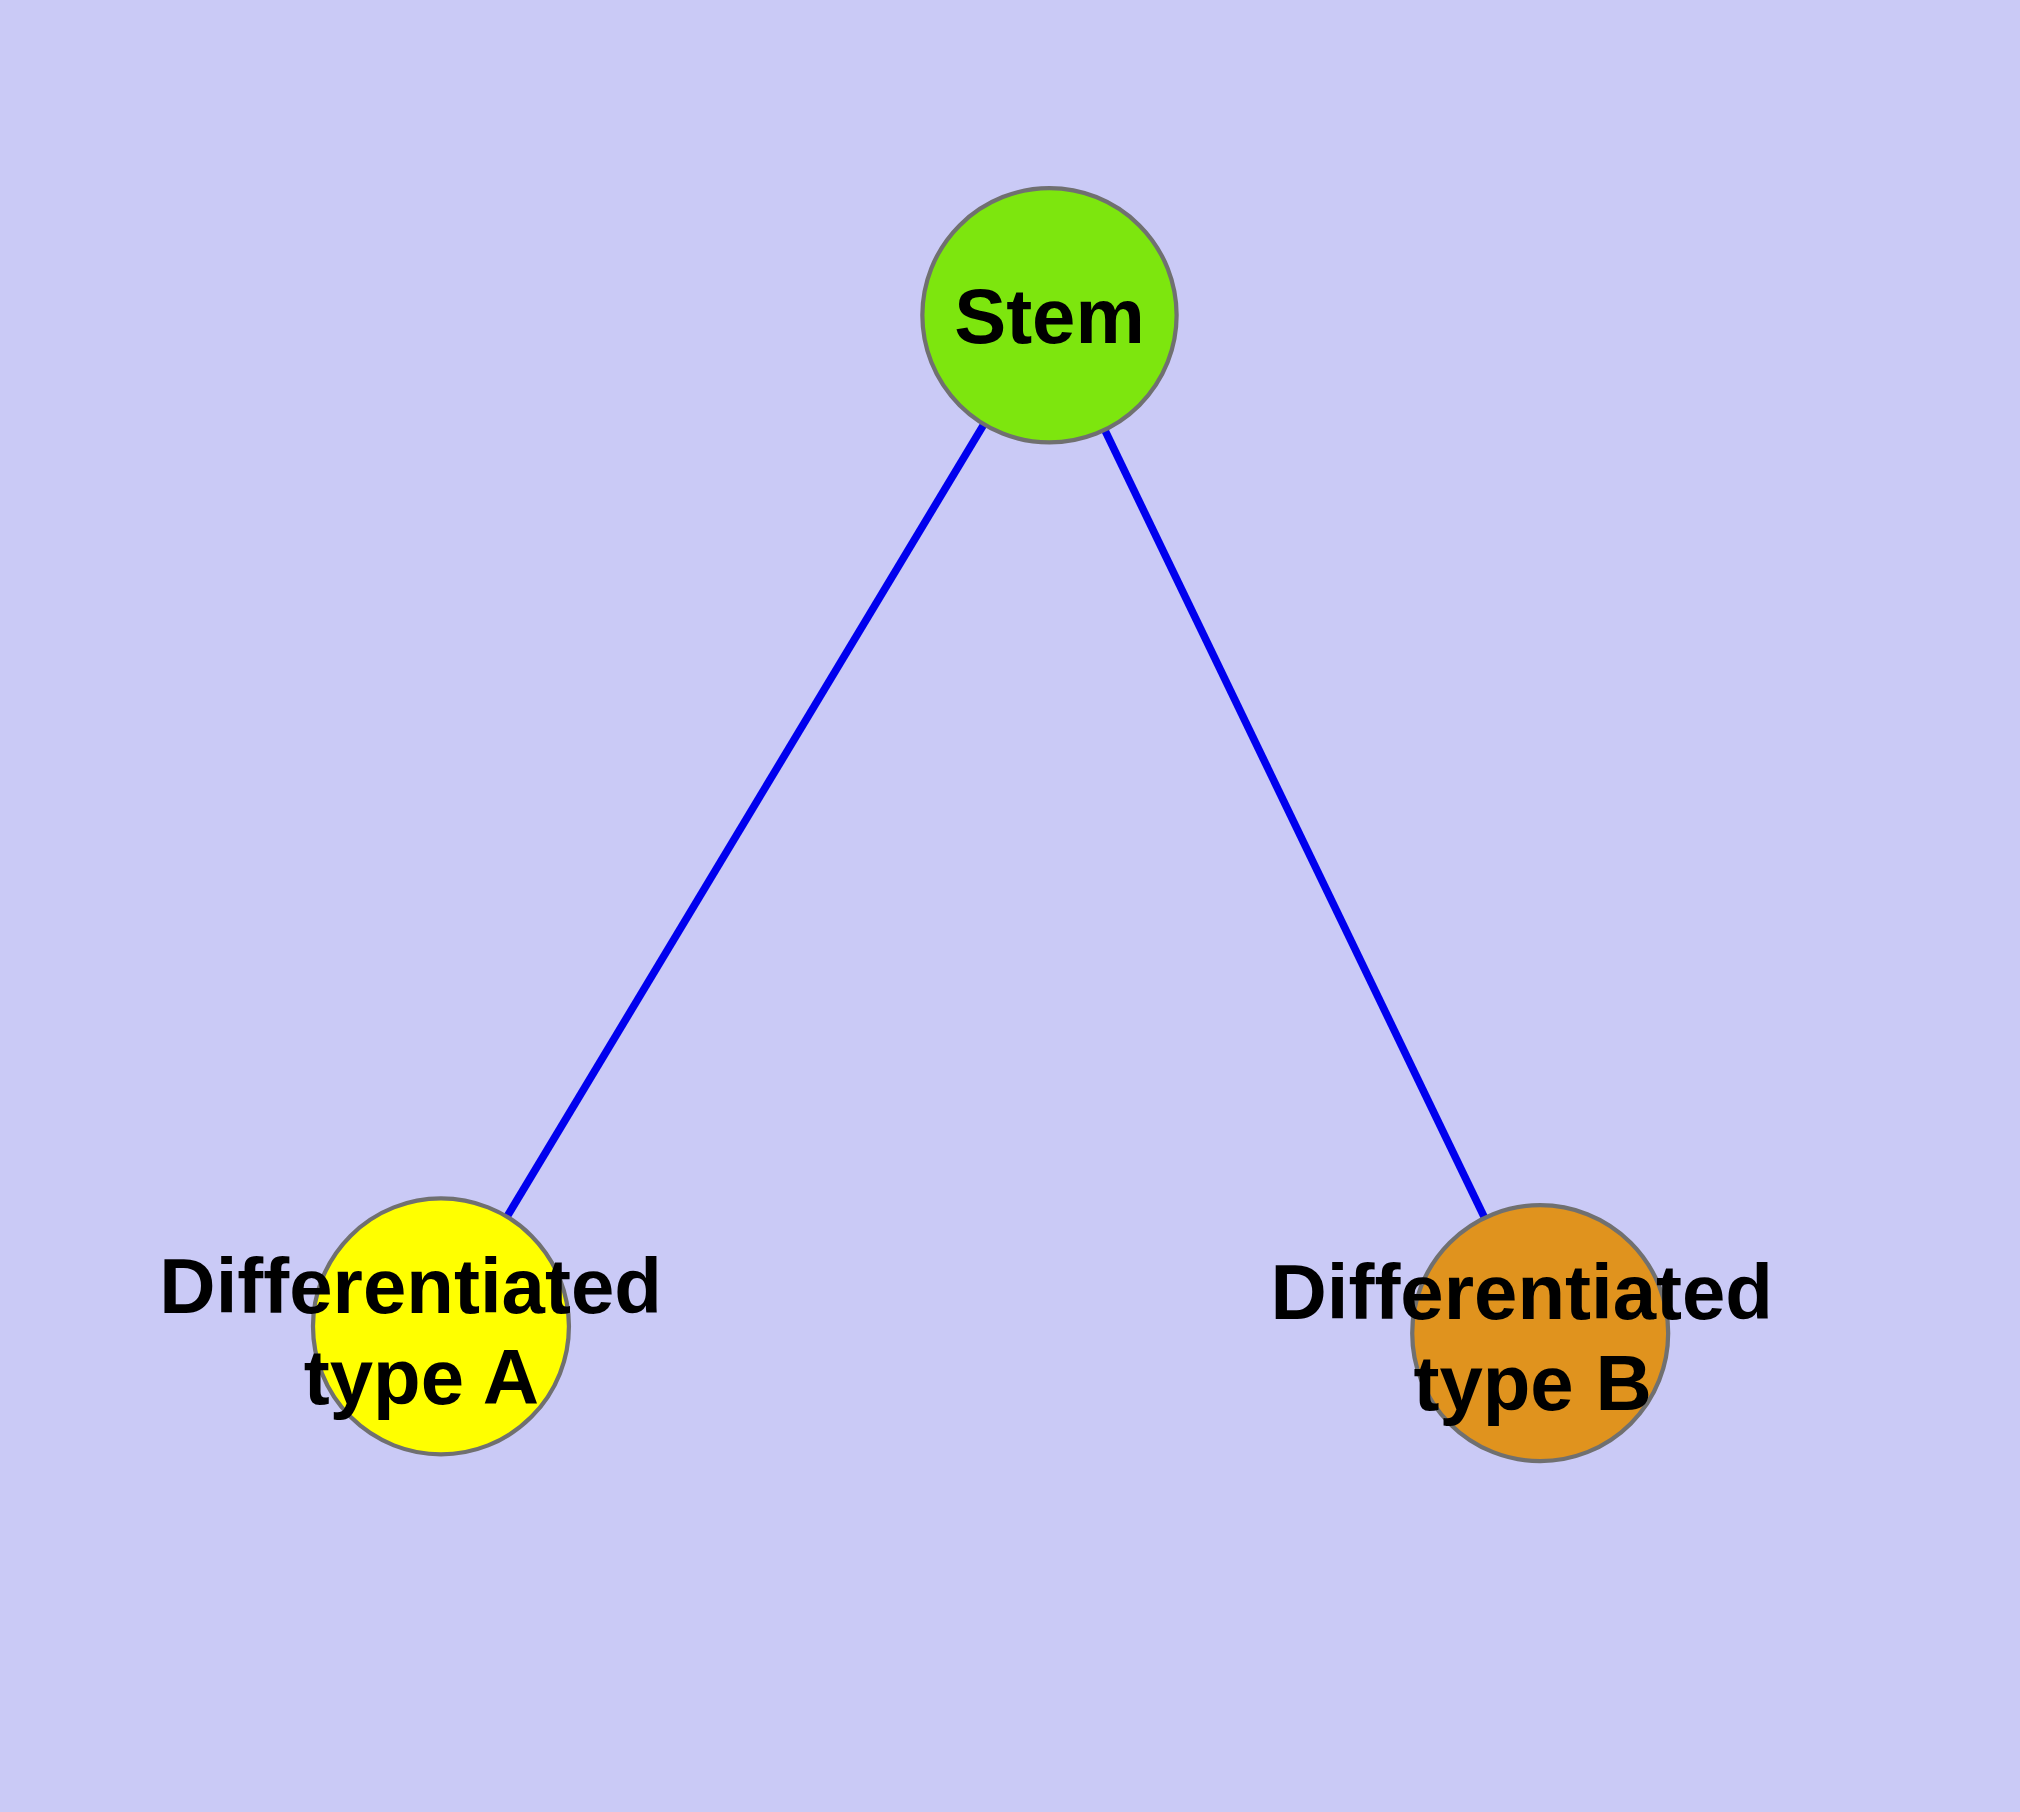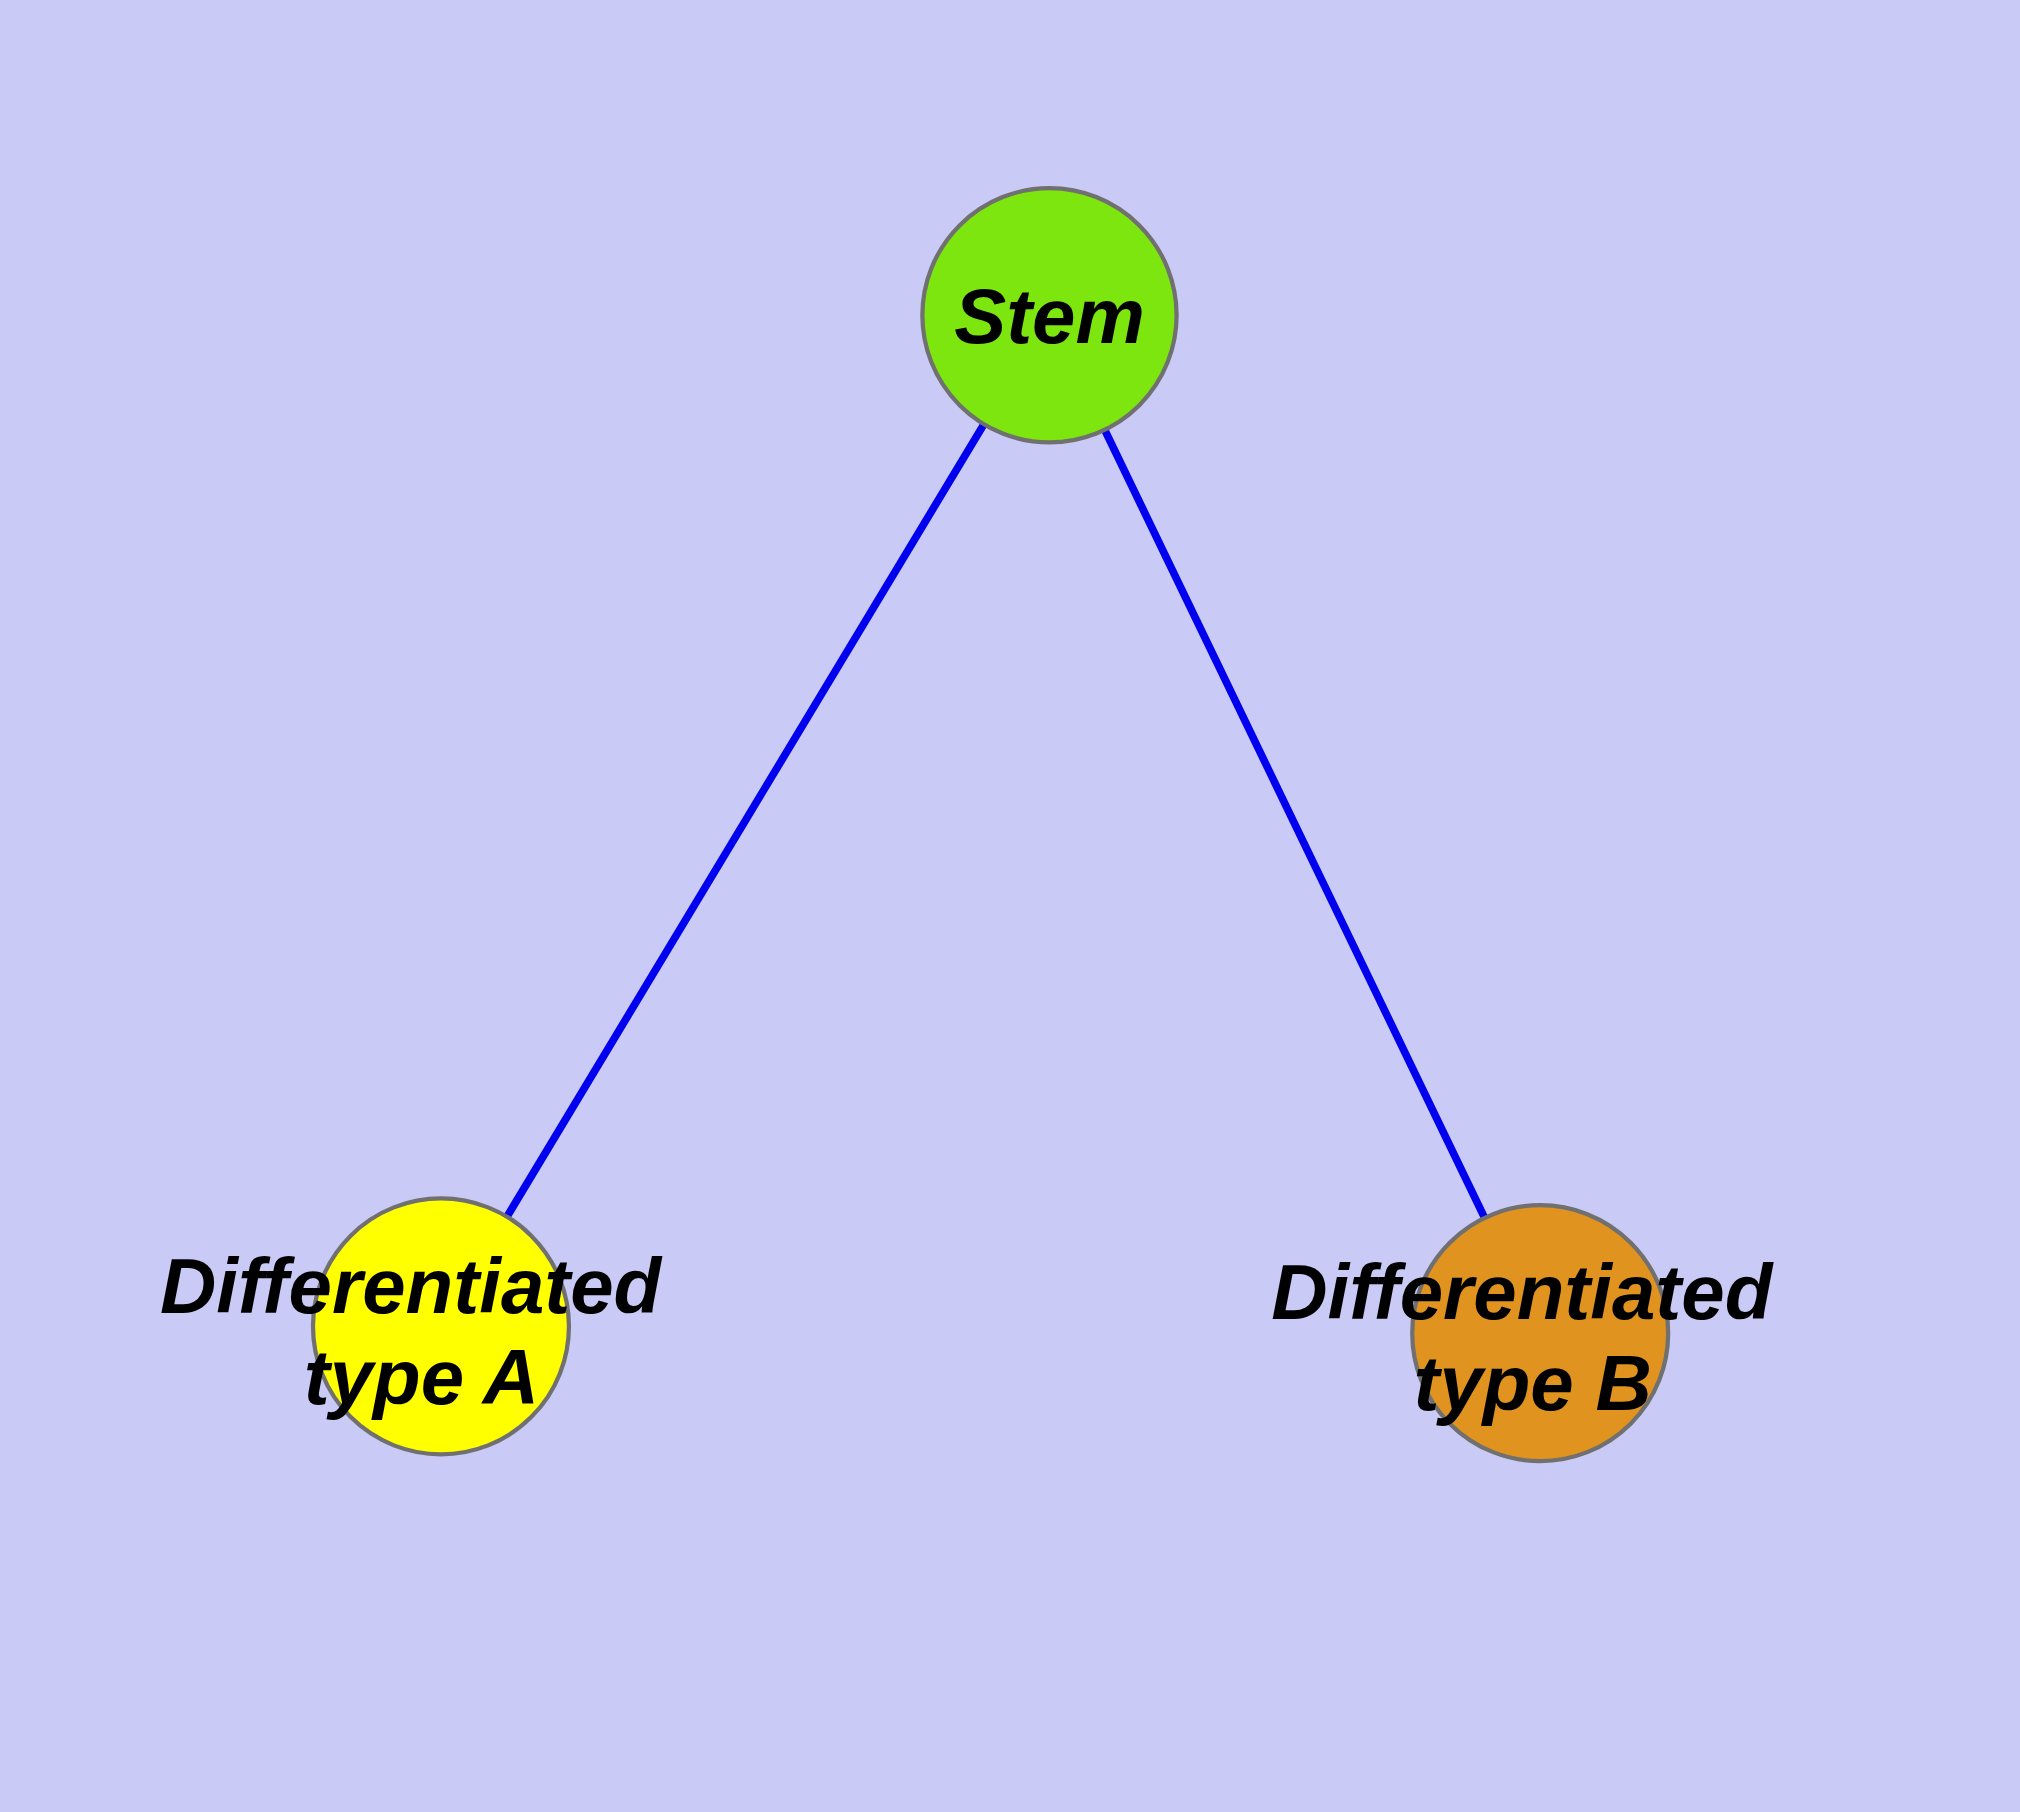--- a/index.html
+++ b/index.html
@@ -10,21 +10,20 @@
     overflow: hidden;
     background: #CACAF6;
     font-family: "Liberation Sans", sans-serif;
   }
   #canvas {
     position: absolute;
     top: 0;
     left: 0;
     width: 1688px;
     height: 1812px;
-    font-style: italic;
   }
   svg { display: block; }
   .edge {
     stroke-width: 9;
     fill: none;
   }
   .node-circle {
     stroke-width: 5;
   }
   .node-label {

